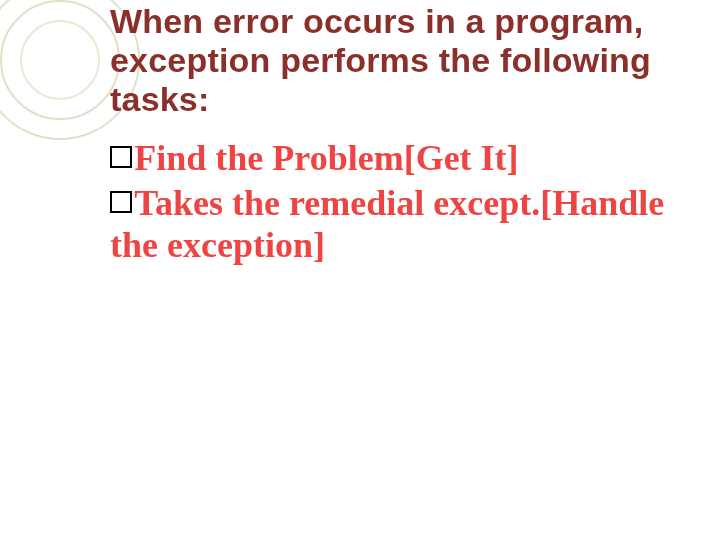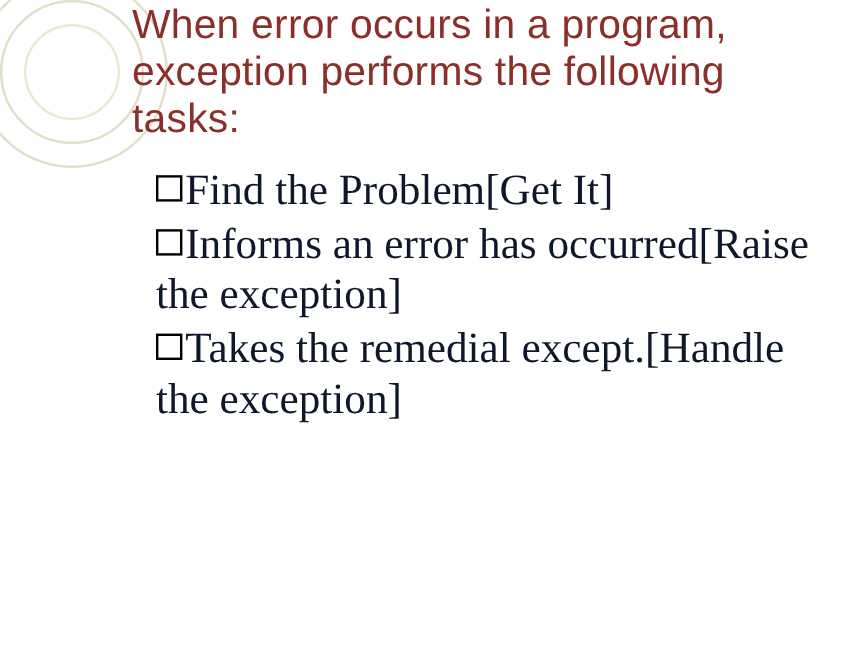--- a/index.html
+++ b/index.html
@@ -1,15 +1,15 @@
 <!DOCTYPE html>
 <html><head>
 <meta charset="utf-8">
 <style>
-  * { margin: 0; padding: 0; box-sizing: border-box; }
+  * { margin: 0; padding: 0; box-sizing: border-box; font-weight: bold; }
   html, body { width: 720px; height: 540px; overflow: hidden; }
   body {
     background: #ffffff;
     font-family: "Times New Roman", Times, serif;
     position: relative;
   }
   .decoration {
     position: absolute;
     top: -30px;
     left: -30px;
@@ -37,22 +37,21 @@
     font-size: 34px;
     line-height: 1.15;
     color: #8b2f2a;
     padding-top: 2px;
     padding-bottom: 18px;
     letter-spacing: 0.2px;
   }
   .body {
     font-size: 36px;
     line-height: 1.18;
-    color: #0f172a;
-    margin-left: 20px;
+    color: #ef4444;
   }
   .item {
     margin-bottom: 2px;
   }
   .bullet {
     display: inline-block;
     width: 0.62em;
     height: 0.62em;
     border: 2px solid #000;
     vertical-align: 0.05em;
@@ -69,19 +68,16 @@
   <div class="ring r3"></div>
 </div>
 
 <div class="slide">
   <div class="title">When error occurs in a program, exception performs the following tasks:</div>
   <div class="body">
     <div class="item">
       <span class="bullet"></span><span>Find the Problem[Get It]</span>
     </div>
     <div class="item">
-      <span class="bullet"></span><span>Informs an error has occurred[Raise the exception]</span>
-    </div>
-    <div class="item">
       <span class="bullet"></span><span>Takes the remedial except.[Handle the exception]</span>
     </div>
   </div>
 </div>
 
 </body></html>

